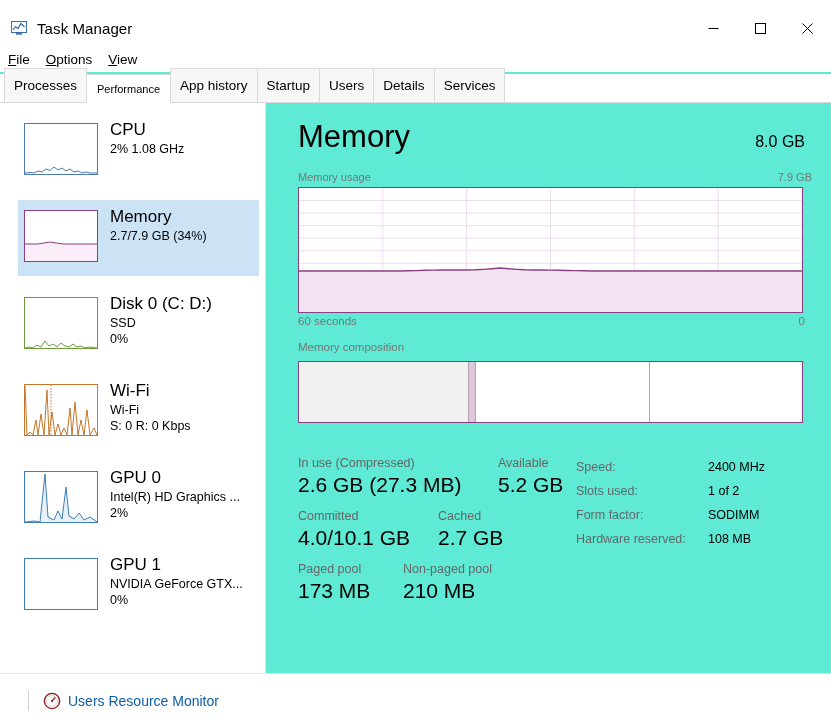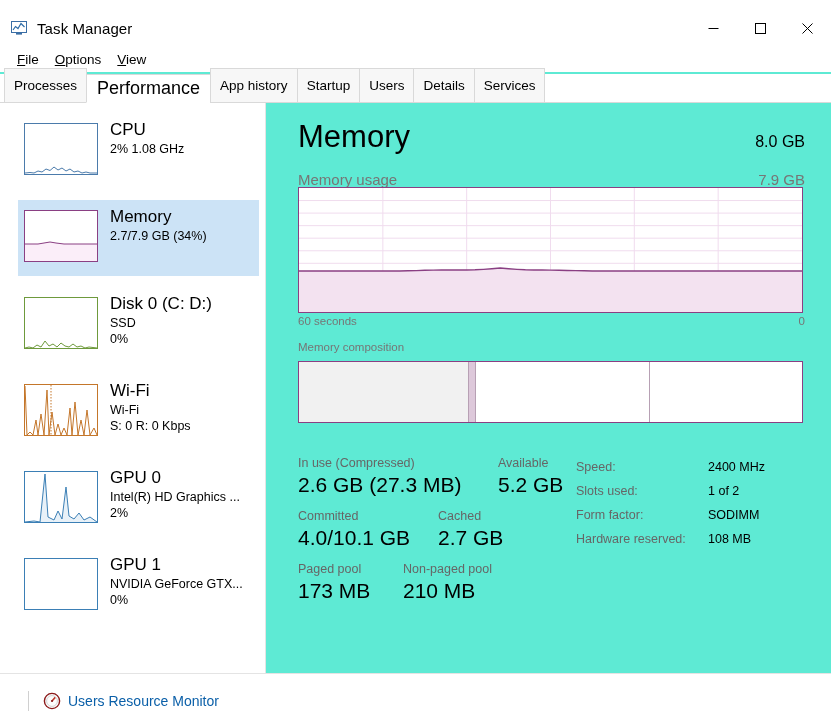--- a/index.html
+++ b/index.html
@@ -39,21 +39,21 @@
   .winbtn {
     width: 47px; height: 40px;
     display: flex; align-items: center; justify-content: center;
   }
 
   
   .menubar {
     position: absolute; top: 39px; left: 0;
     width: 831px; height: 25px;
     display: flex; align-items: center;
-    padding-left: 9px;
+    padding-left: 0;
     background: #ffffff;
   }
   .menuitem {
     font-size: 13.5px; color: #000000;
     padding: 2px 8px 2px 8px;
     cursor: default;
   }
   .menuitem u { text-decoration: underline; }
 
   
@@ -76,21 +76,21 @@
     border: 1px solid #d9d9d9;
     border-bottom: 1px solid #d9d9d9;
     background: #f7f7f7;
     margin-right: -1px;
   }
   .tab:first-child { margin-left: 4px; }
   .tab.active {
     background: #ffffff;
     height: 29px;
     border-bottom: 1px solid #ffffff;
-    font-size: 18px;
+    font-size: 11px;
     padding: 0 10px;
   }
 
   
   .content {
     position: absolute; top: 95px; left: 0;
     width: 831px; height: 570px;
     display: flex;
   }
   .sidebar {
@@ -133,23 +133,23 @@
     padding: 0;
   }
   .main-head {
     position: absolute; top: 16px; left: 32px; right: 26px;
     display: flex; align-items: baseline; justify-content: space-between;
   }
   .main-title { font-size: 31px; color: #000000; line-height: 36px; }
   .main-cap { font-size: 16px; color: #000000; }
 
   .graph-label-row {
-    position: absolute; top: 68px; left: 32px; right: 26px;
+    position: absolute; top: 68px; left: 32px; right: 19px;
     display: flex; justify-content: space-between;
-    font-size: 15px; color: #767676;
+    font-size: 11px; color: #767676;
   }
   .graph-box {
     position: absolute; top: 84px; left: 32px;
     width: 505px; height: 126px;
     border: 1px solid #8a3f83;
     background: #ffffff;
     overflow: hidden;
   }
   .graph-inner { position: absolute; inset: 0; }
   .graph-axis-row {

